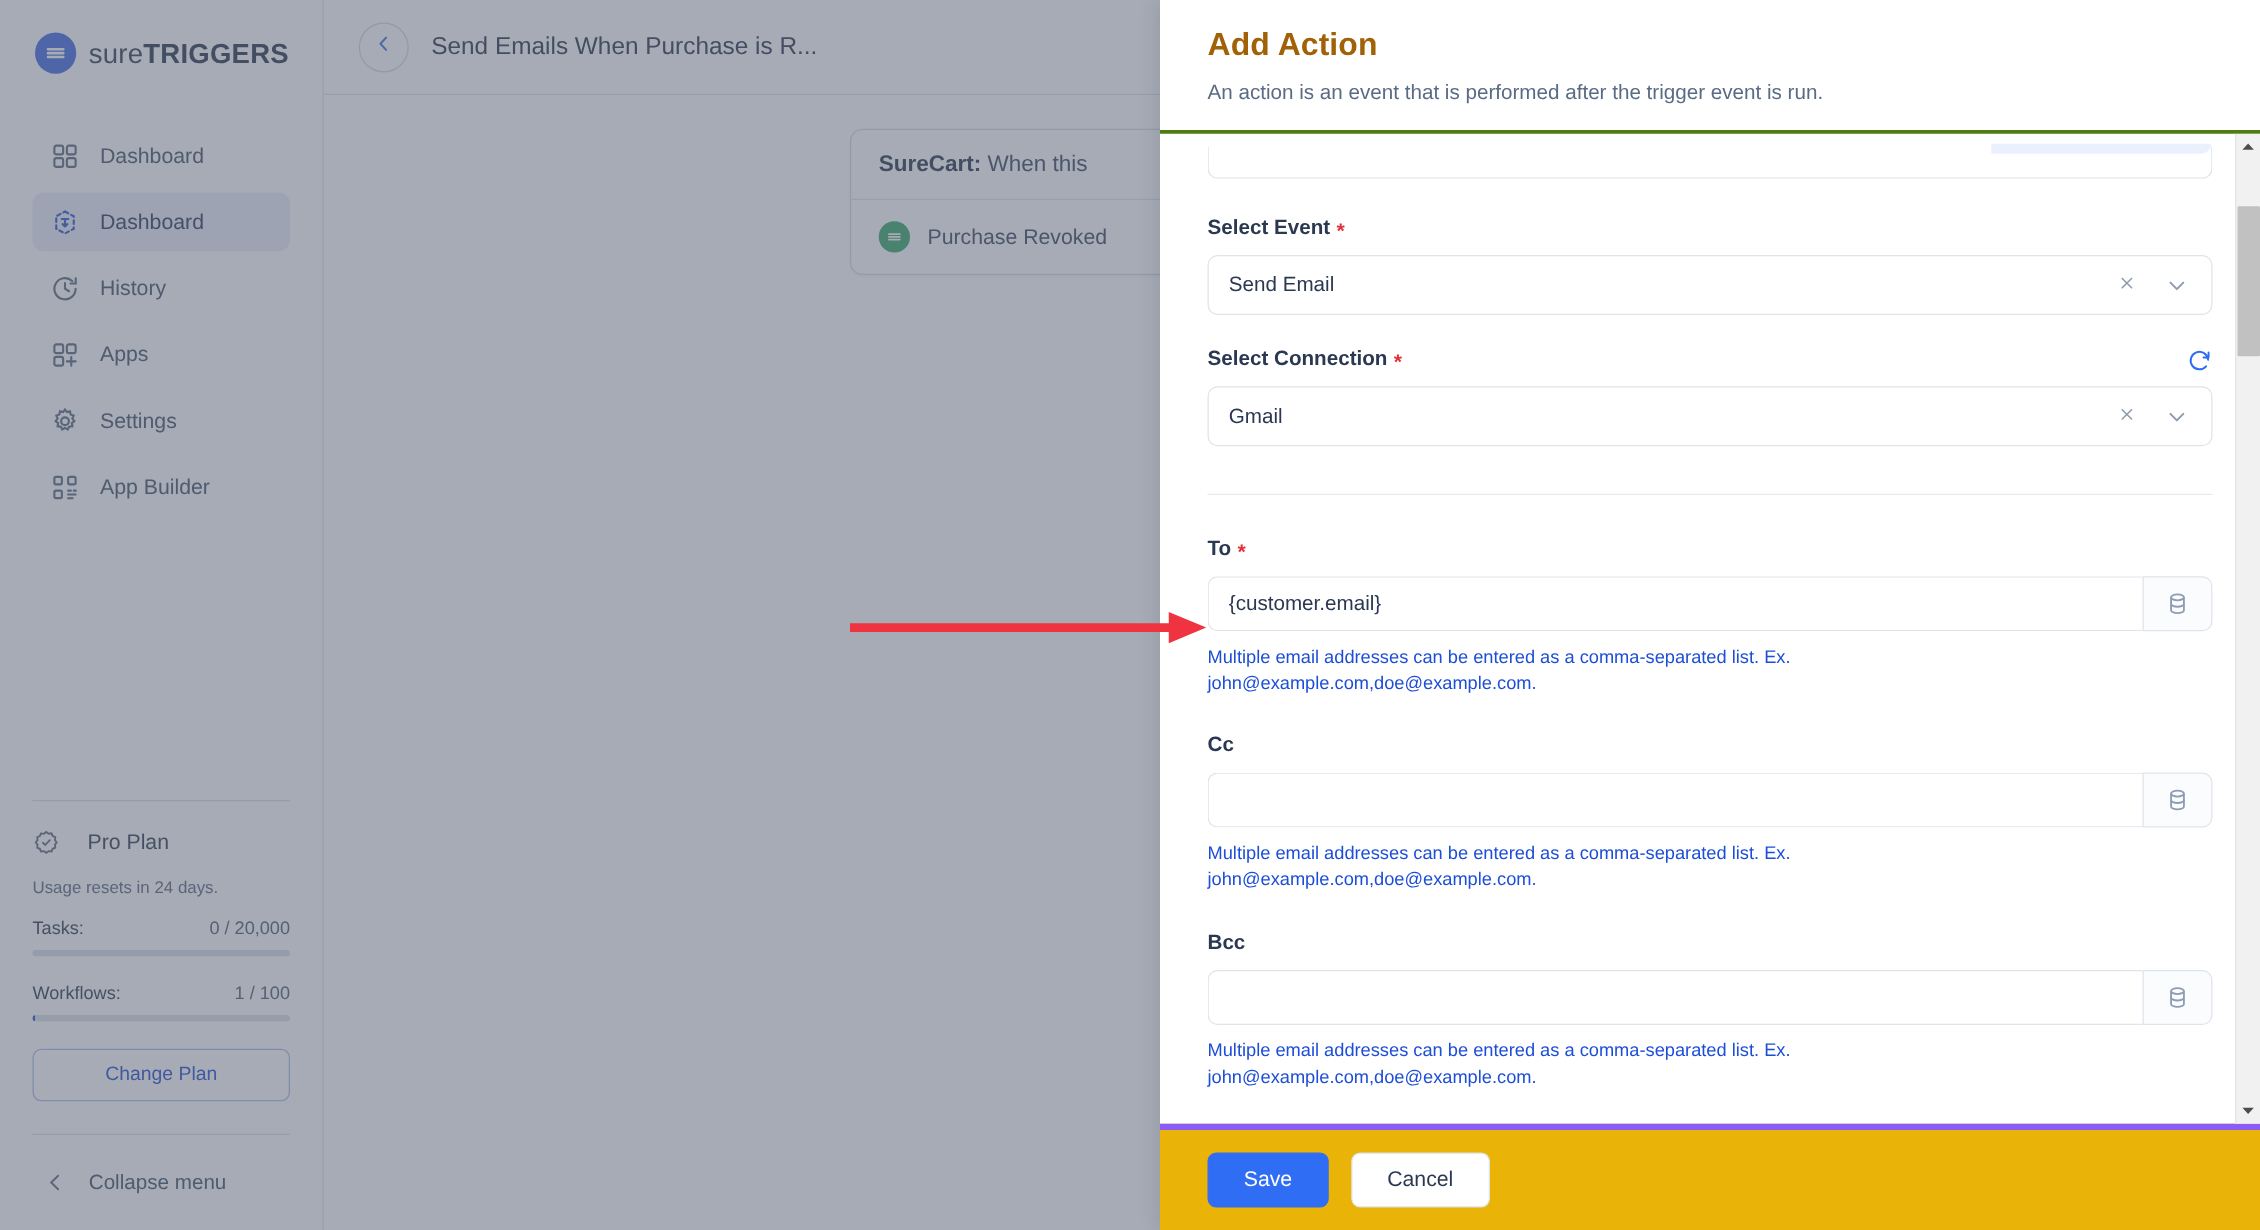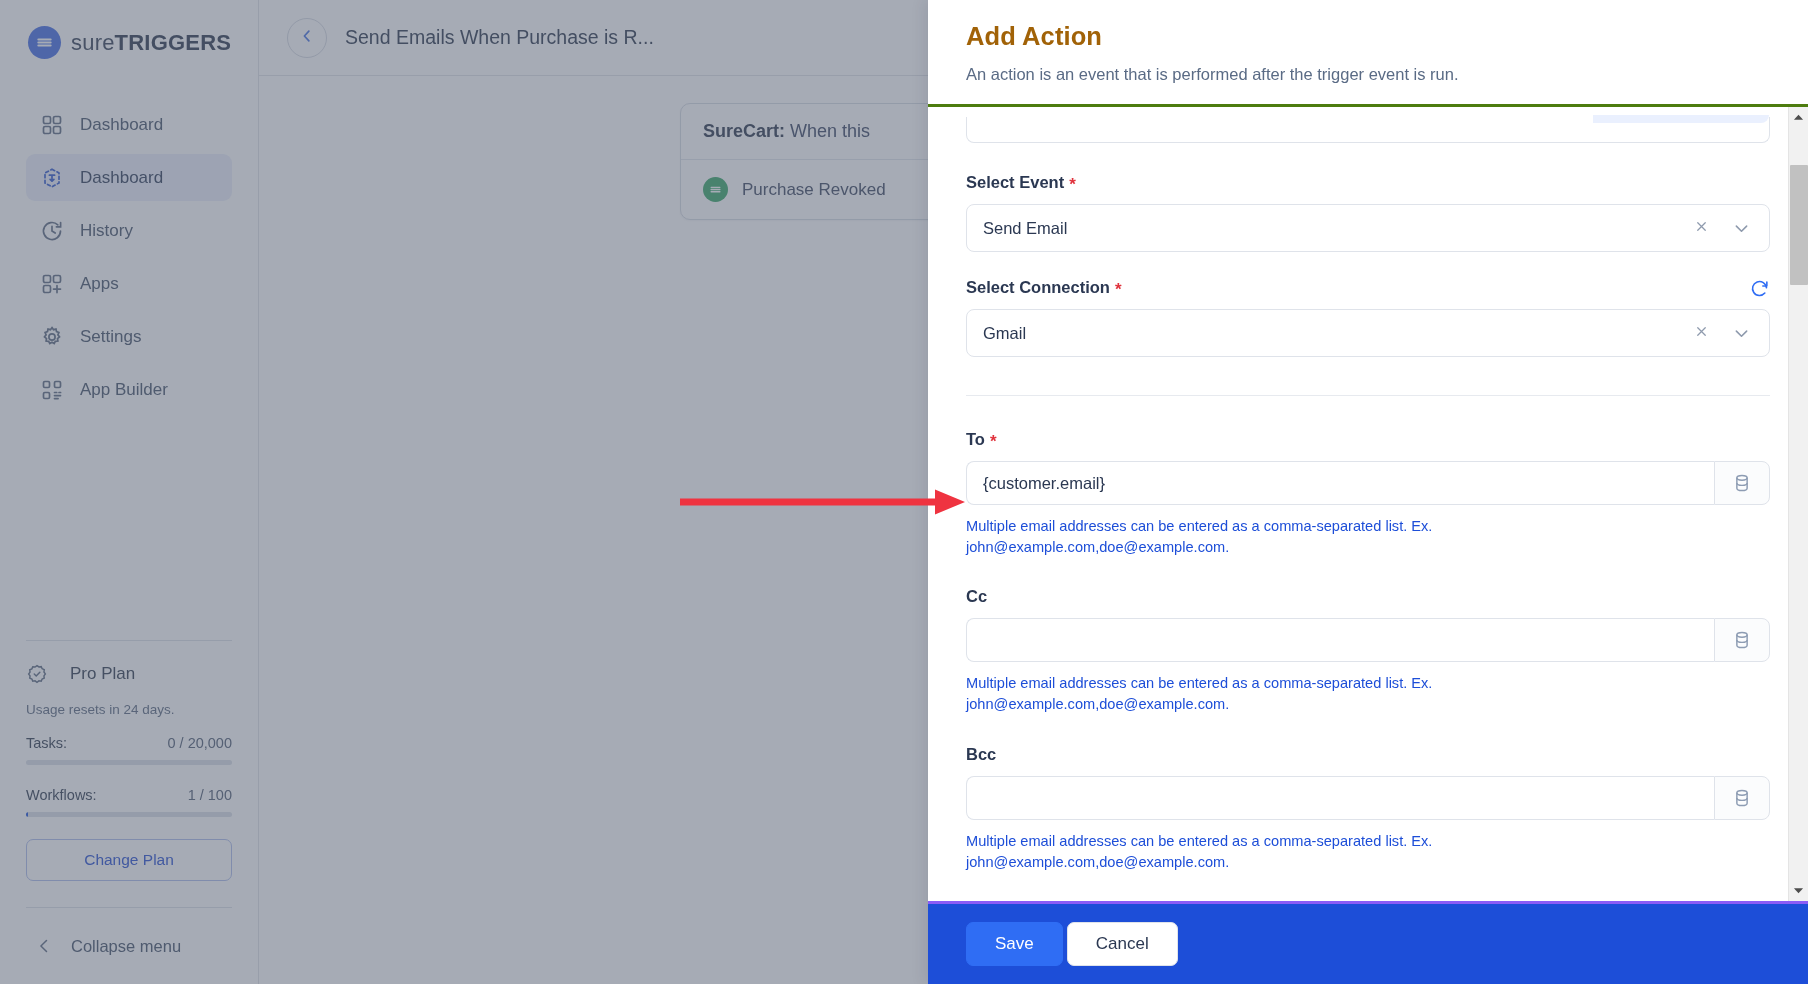--- a/index.html
+++ b/index.html
@@ -203,24 +203,24 @@
     display: flex; flex-direction: column; align-items: center;
   }
   .sbar-btn { height: 20px; width: 20px; display: flex; align-items: center; justify-content: center; cursor: pointer; flex: none; }
   .sbar-track { flex: 1 1 auto; width: 20px; position: relative; }
   .sbar-thumb {
     position: absolute; left: 1px; width: 18px;
     background: #c1c1c1; border-radius: 1px; cursor: pointer;
   }
 
   .drawer-foot {
-    border-top: 3px solid #8b5cf6;
-    background: #1d4ed8;
+    border-top: 5px solid #8b5cf6;
+    background: #eab308;
     padding: 18px 38px;
-    display: flex; align-items: center; gap: 4px;
+    display: flex; align-items: center; gap: 18px;
   }
   .btn {
     height: 44px; padding: 0 28px;
     border-radius: 7px; font-size: 17px; font-family: inherit; cursor: pointer;
     border: 1px solid transparent;
   }
   .btn-primary { background: #2f6df4; color: #fff; border-color: #2f6df4; font-weight: 400; }
   .btn-secondary { background: #fff; color: #2b3852; border-color: #dfe3ea; }
 
   

